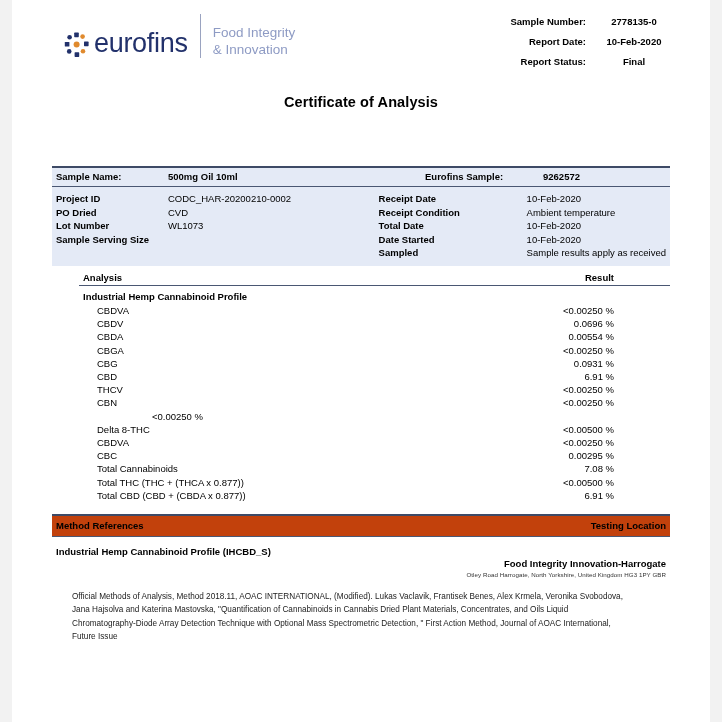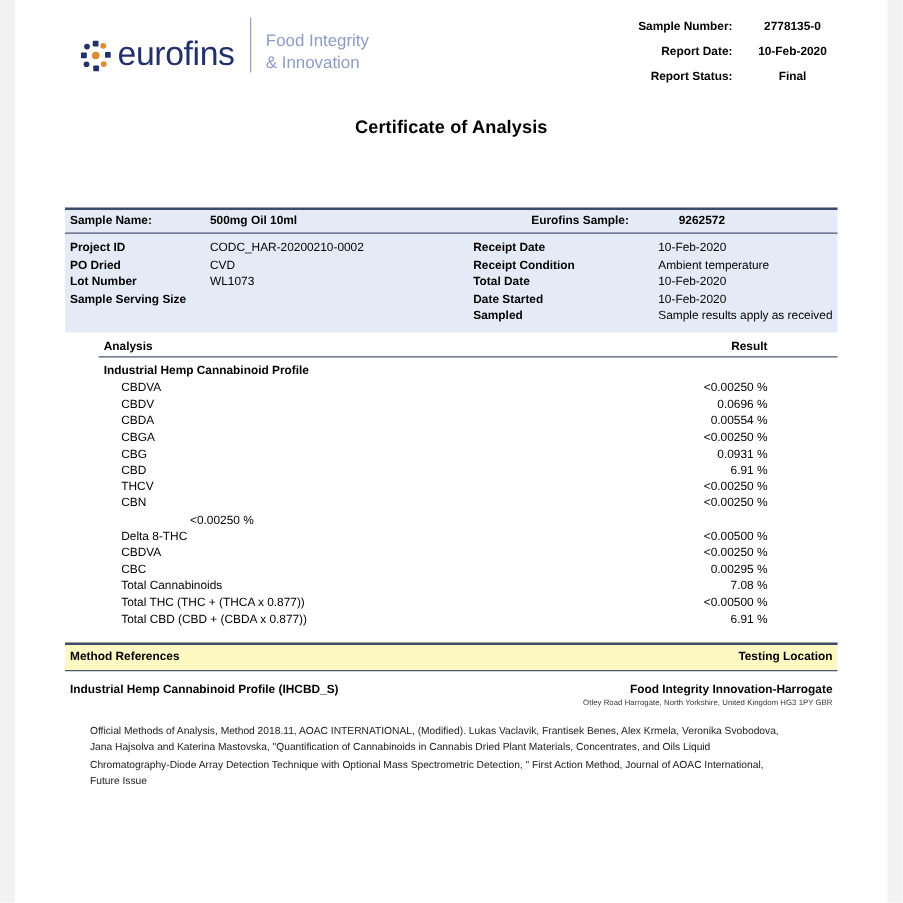--- a/index.html
+++ b/index.html
@@ -169,21 +169,21 @@
     font-size: 9.5px;
     line-height: 13.2px;
     padding: 0 4px;
   }
   .analysis-row .name { flex: 1; padding-left: 14px; }
   .analysis-row .result { width: 120px; text-align: right; padding-right: 52px; }
 
   
   .method-bar {
     margin-top: 12px;
-    background: #fef9c3;
+    background: #c2410c;
     border-top: 2px solid #3e4a66;
     border-bottom: 1.5px solid #4a5773;
     display: flex;
     font-size: 9.5px;
     font-weight: bold;
     padding: 4px 4px 5px 4px;
   }
   .method-bar .mb-left { flex: 1; }
   .method-bar .mb-right { text-align: right; }
 
@@ -194,20 +194,21 @@
   }
   .method-name {
     font-size: 9.5px;
     font-weight: bold;
     flex: 1;
   }
   .lab-block { text-align: right; width: 300px; }
   .lab-name {
     font-size: 9.5px;
     font-weight: bold;
+    margin-top: 12px;
   }
   .lab-address {
     font-size: 6.2px;
     color: #333;
     margin-top: 2px;
     letter-spacing: 0.05px;
   }
   .method-paragraph {
     margin-top: 12px;
     padding-left: 16px;

